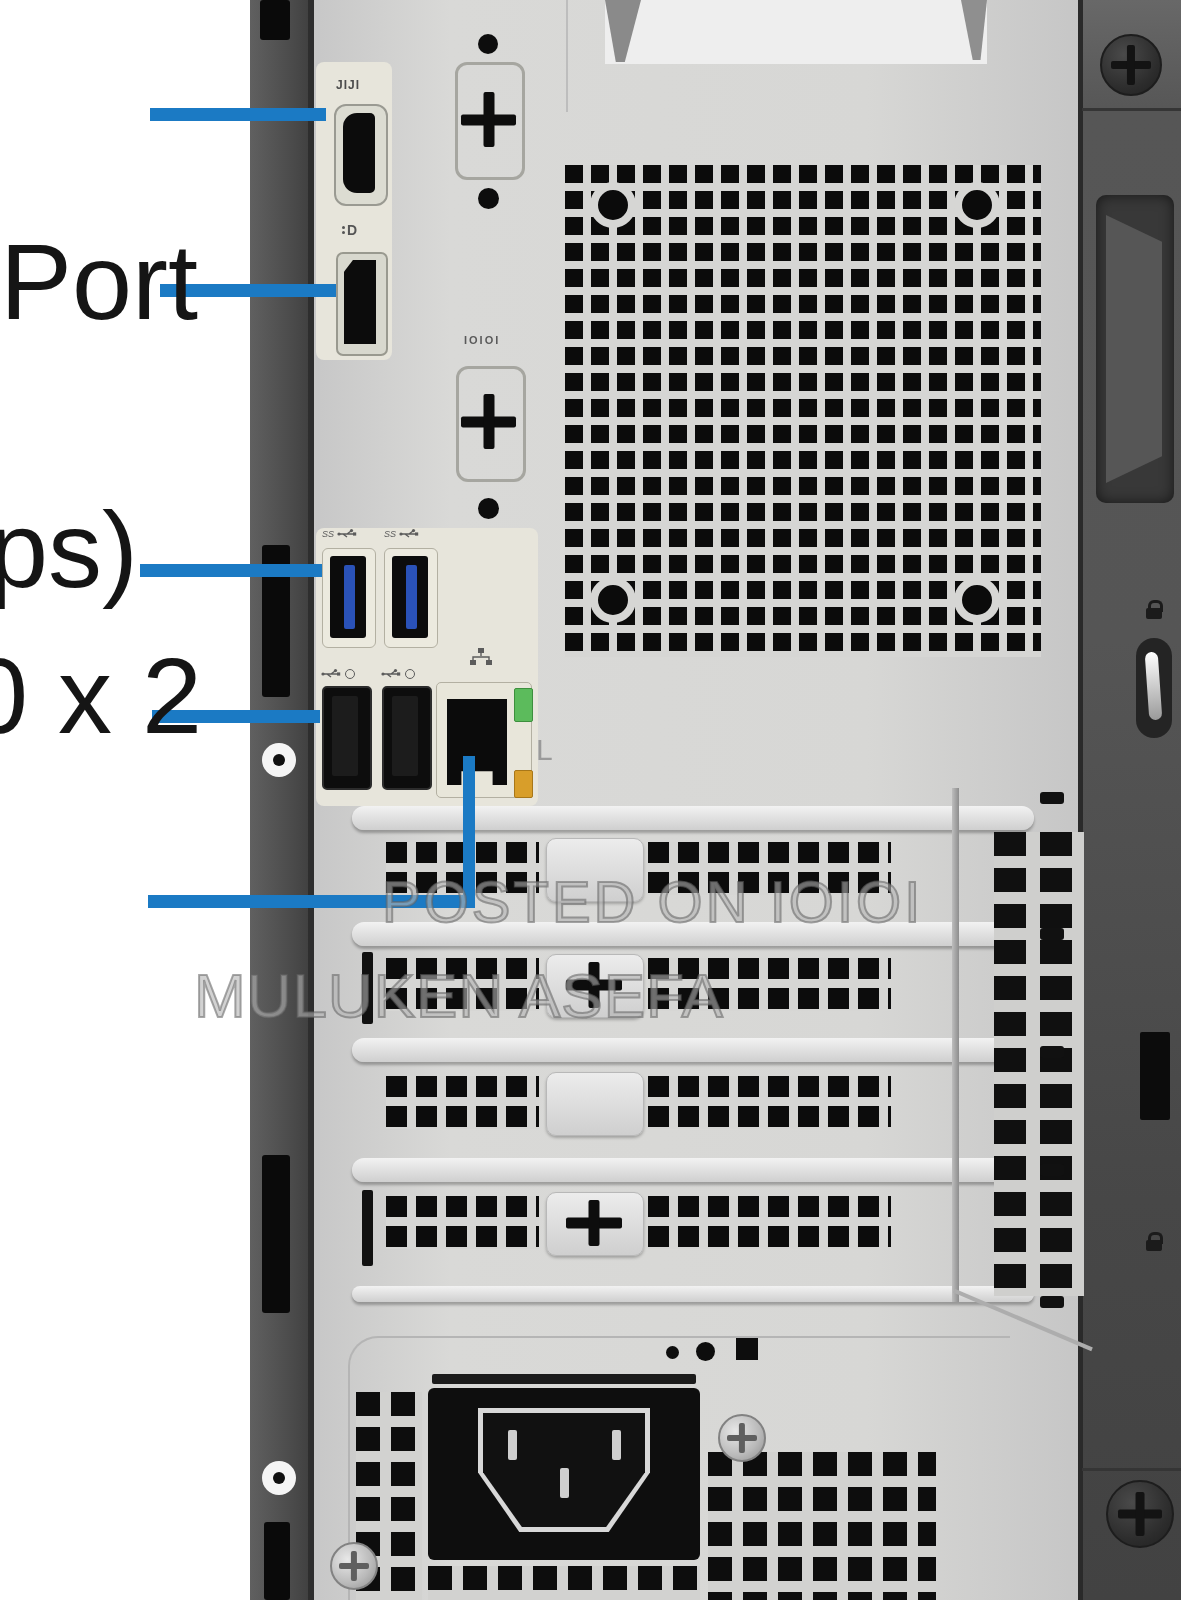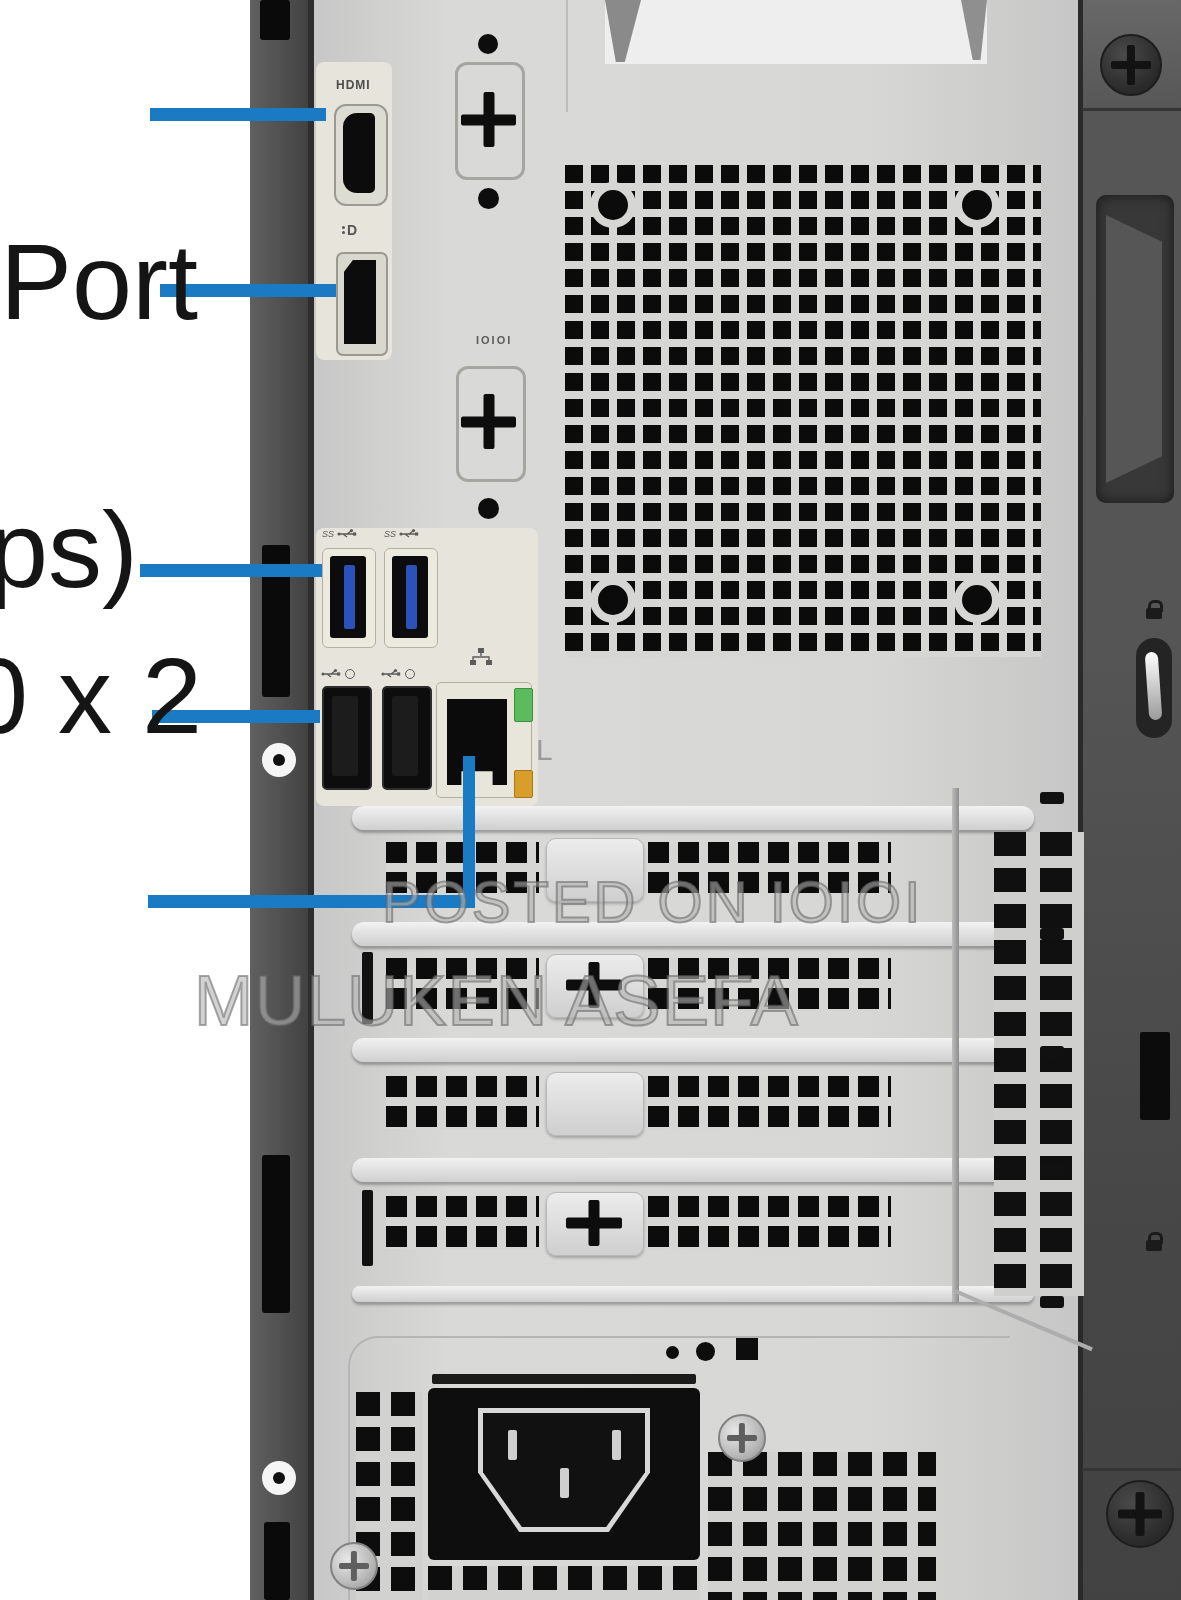--- a/index.html
+++ b/index.html
@@ -151,23 +151,23 @@
      border-bottom:none;border-radius:6px 6px 0 0;}
   .lockslot{position:absolute;left:1136px;top:638px;width:36px;height:100px;background:#242424;border-radius:18px;z-index:2;}
   .lockslot .loop{position:absolute;left:11px;top:14px;width:13px;height:68px;border-radius:7px;
      background:linear-gradient(180deg,#ffffff,#9a9a9a);transform:rotate(-4deg);}
   .rslot{position:absolute;left:1140px;top:1032px;width:30px;height:88px;background:#0c0c0c;border-radius:2px;z-index:2;}
 
   
   .wm{position:absolute;z-index:7;color:rgba(255,255,255,.32);-webkit-text-stroke:2px rgba(100,100,100,.55);
      text-shadow:0 0 1px rgba(90,90,90,.4);white-space:nowrap;}
   .wm1{left:382px;top:868px;font-size:58px;letter-spacing:3px;}
-  .wm2{left:194px;top:960px;font-size:71px;letter-spacing:1px;}
-
-  .tinytext{position:absolute;z-index:3;color:#5a5a5a;margin-left:12px;}
+  .wm2{left:194px;top:960px;font-size:62px;letter-spacing:1px;}
+
+  .tinytext{position:absolute;z-index:3;color:#5a5a5a;}
 </style>
 </head>
 <body>
 
 <div class="canvas">
 
   <div class="strip"></div>
   <div class="strip-slot" style="left:260px;top:0;width:30px;height:40px;"></div>
   <div class="strip-slot" style="left:262px;top:545px;width:28px;height:152px;"></div>
   <div class="strip-slot" style="left:262px;top:1155px;width:28px;height:158px;"></div>
@@ -181,21 +181,21 @@
 
   <div class="toprecess">
     <div class="lwedge"></div>
     <div class="rwedge"></div>
   </div>
   <div class="ioseam"></div>
 
   <div class="cream" style="left:316px;top:62px;width:76px;height:298px;"></div>
   <div class="cream" style="left:316px;top:528px;width:222px;height:278px;"></div>
 
-  <div class="portmark" style="left:336px;top:78px;font-size:12px;letter-spacing:1px;">HDMI</div>
+  <div class="portmark" style="left:336px;top:78px;font-size:12px;letter-spacing:1px;">JIJI</div>
   <div class="hdmi-port">
       <div class="inner"></div>
     </div>
 
   <div class="dp-ico">
     <span class="dots">
         <i></i>
         <i></i>
       </span>
     <span>D</span>

